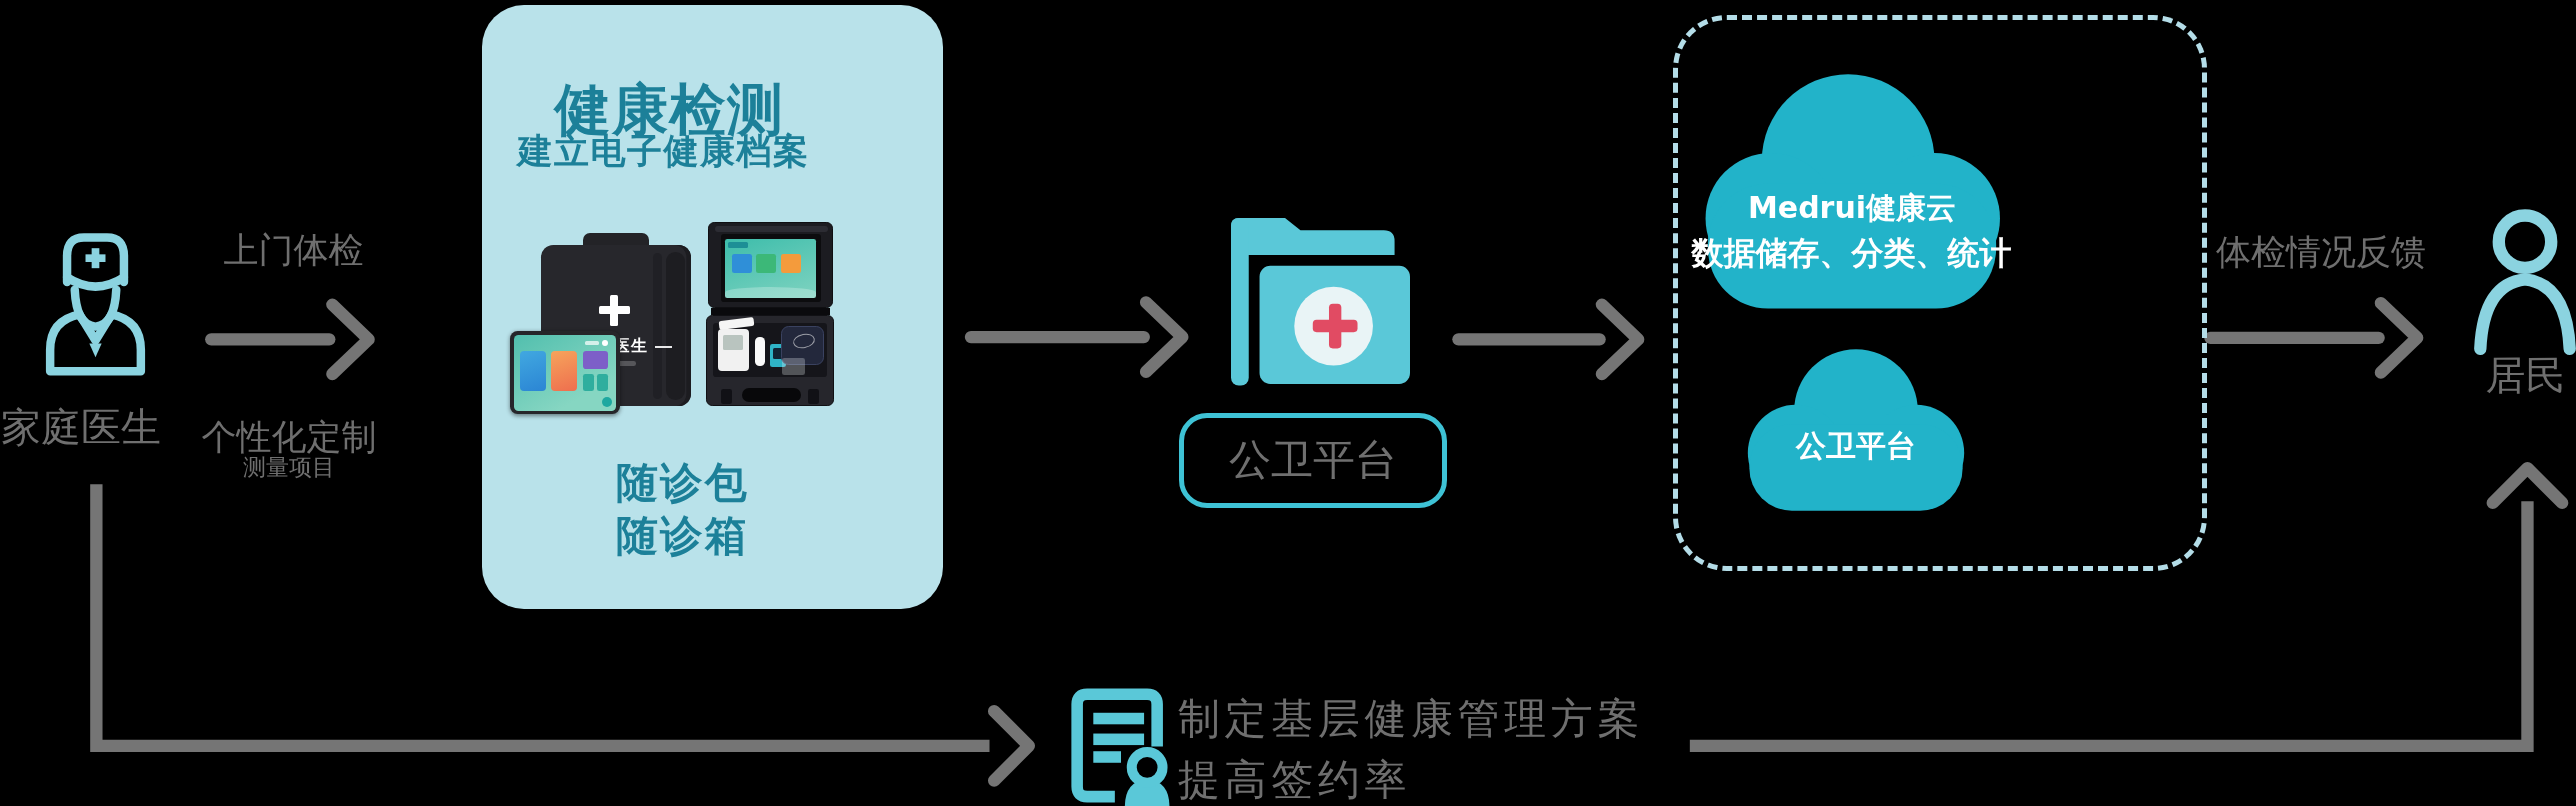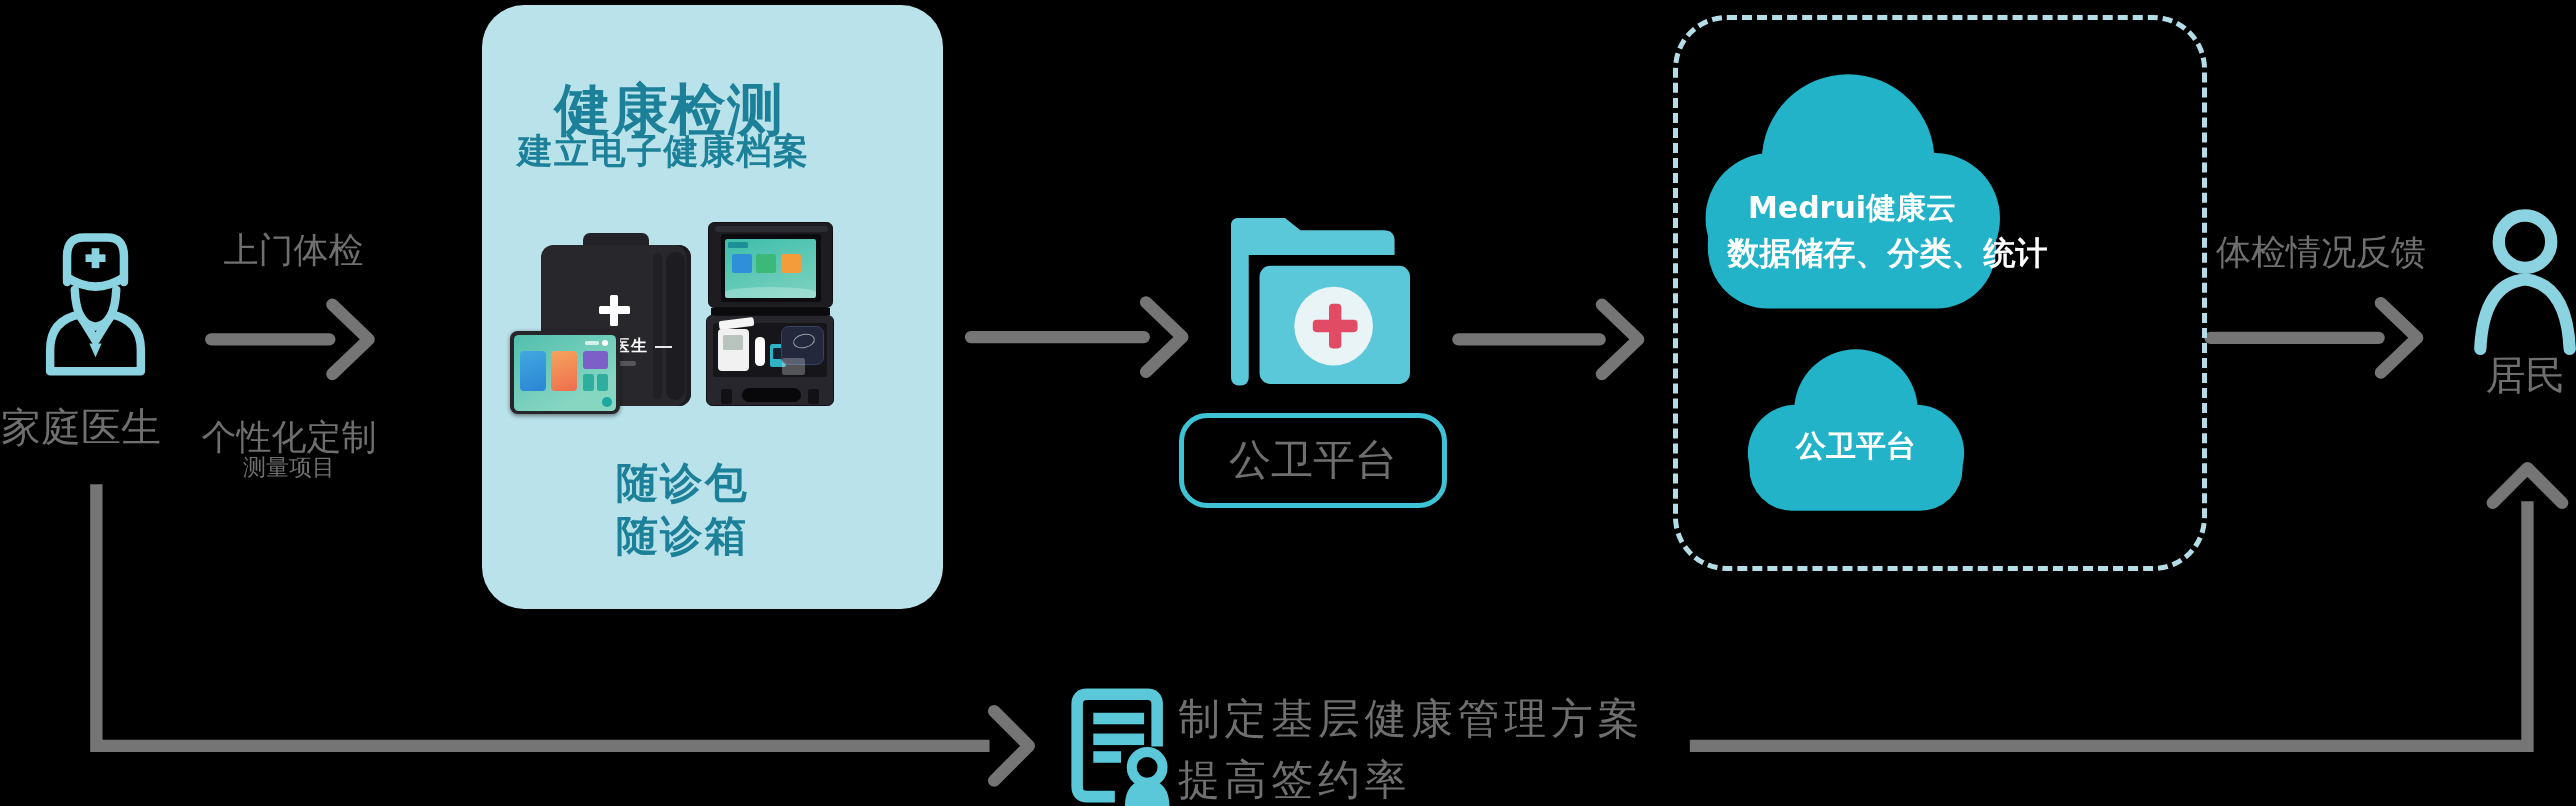--- a/index.html
+++ b/index.html
@@ -214,21 +214,21 @@
 
   <svg class="abs" style="left:1694px;top:68px" width="316" height="243" viewBox="0 0 410 315">
     <g fill="#22b3c9">
       <circle cx="200" cy="120" r="112"></circle>
       <circle cx="100" cy="195" r="85"></circle>
       <circle cx="312" cy="195" r="85"></circle>
       <rect x="18" y="150" width="374" height="162" rx="78"></rect>
     </g>
   </svg>
   <div class="abs cloud-text" style="left:1694px;top:188px;width:316px;font-size:30px;">Medrui健康云</div>
-  <div class="abs cloud-text" style="left:1714px;top:232px;width:347px;font-size:32px;font-weight:600;">数据储存、分类、统计</div>
+  <div class="abs cloud-text" style="left:1678px;top:232px;width:347px;font-size:32px;font-weight:600;">数据储存、分类、统计</div>
 
   <svg class="abs" style="left:1740px;top:343px" width="232" height="170" viewBox="0 0 300 220">
     <g fill="#22b3c9">
       <circle cx="150" cy="88" r="80"></circle>
       <circle cx="72" cy="142" r="62"></circle>
       <circle cx="228" cy="142" r="62"></circle>
       <rect x="12" y="105" width="276" height="112" rx="55"></rect>
     </g>
   </svg>
   <div class="abs cloud-text" style="left:1740px;top:426px;width:232px;font-size:30px;">公卫平台</div>

